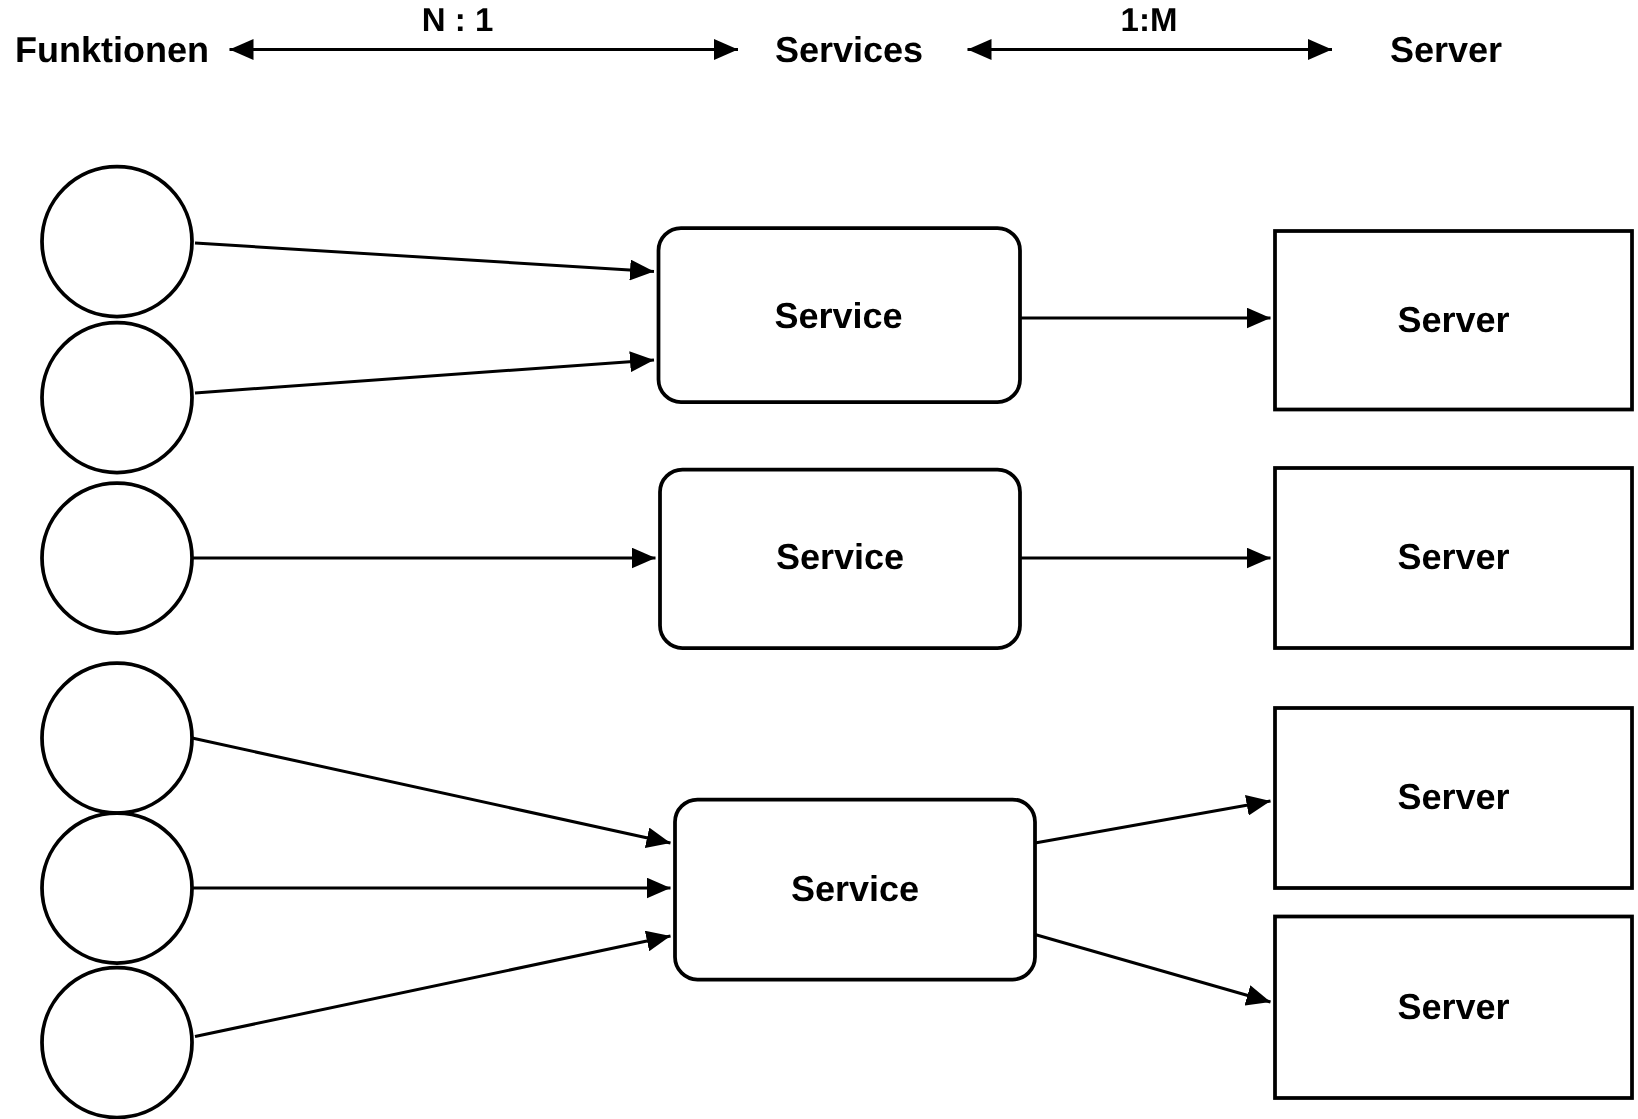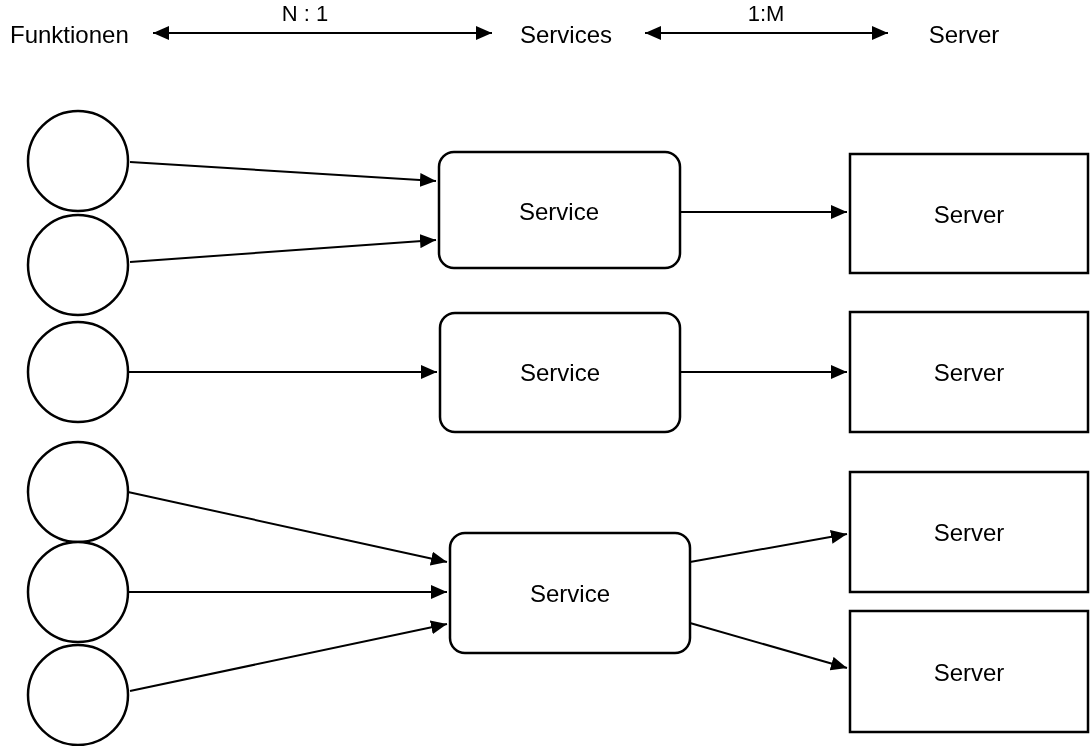--- a/index.html
+++ b/index.html
@@ -6,20 +6,21 @@
     margin: 0;
     padding: 0;
     background: #ffffff;
   }
   .canvas-wrap {
     position: relative;
     width: 1092px;
     height: 746px;
     background: #ffffff;
     overflow: hidden;
+    font-weight: bold;
   }
   svg {
     display: block;
   }
   svg text {
     font-family: "Liberation Sans", sans-serif;
     font-size: 24px;
     fill: #000000;
   }
   .t-mid {

